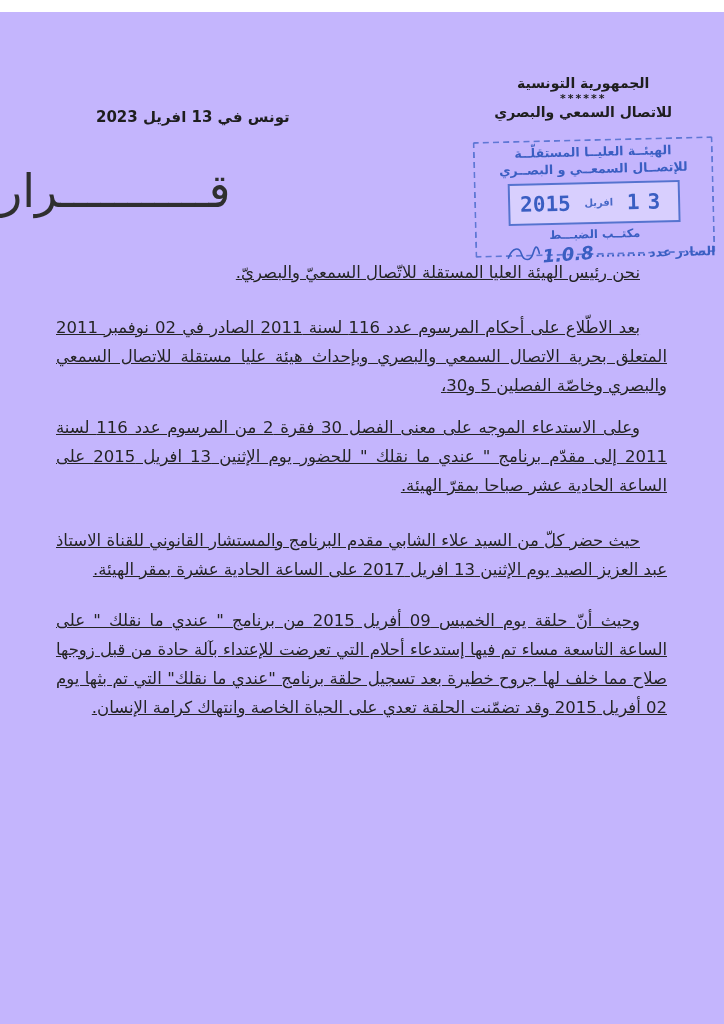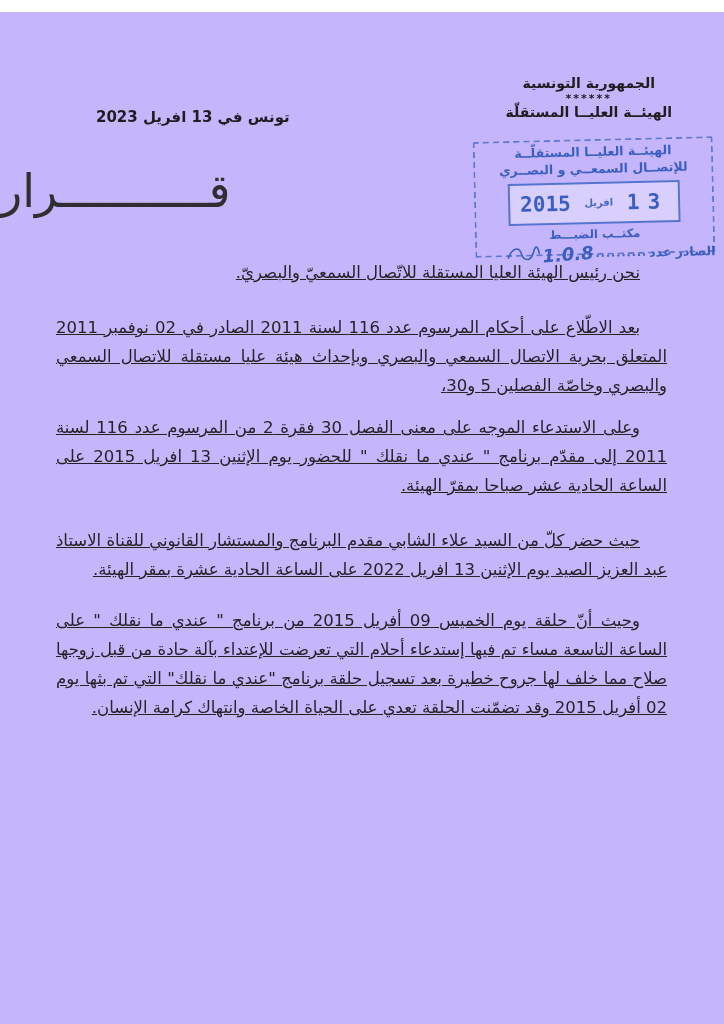--- a/index.html
+++ b/index.html
@@ -77,21 +77,21 @@
   .body-text p.gap-md { margin-bottom:22px; }
 </style>
 </head>
 <body>
 
 <div class="page">
 
   <div class="letterhead">
     <div>الجمهورية التونسية</div>
     <div class="stars">******</div>
-    <div>الهيئــة العليــا المستقلّة</div>
+    <div>للاتصال السمعي والبصري</div>
   </div>
 
   <div class="place-date">تونس في 13 افريل 2023</div>
 
   <div class="stamp">
     <div class="stamp-border"></div>
     <div class="stamp-inner">
       <div class="stamp-line">الهيئــة العليــا المستقلّــة</div>
       <div class="stamp-line">للإتصــال السمعــي و البصــري</div>
       <div class="stamp-datebox">
@@ -112,17 +112,17 @@
       </span>
     </div>
   </div>
 
   <div class="doc-title">قـــــــــــرار</div>
 
   <div class="body-text">
     <p class="gap-lg">نحن رئيس الهيئة العليا المستقلة للاتّصال السمعيّ والبصريّ.</p>
     <p>بعد الاطّلاع على أحكام المرسوم عدد 116 لسنة 2011 الصادر في 02 نوفمبر 2011 المتعلق بحرية الاتصال السمعي والبصري وبإحداث هيئة عليا مستقلة للاتصال السمعي والبصري وخاصّة الفصلين 5 و30،</p>
     <p class="gap-lg">وعلى الاستدعاء الموجه على معنى الفصل 30 فقرة 2 من المرسوم عدد 116 لسنة 2011 إلى مقدّم برنامج " عندي ما نقلك " للحضور يوم الإثنين 13 افريل 2015 على الساعة الحادية عشر صباحا بمقرّ الهيئة.</p>
-    <p class="gap-md">حيث حضر كلّ من السيد علاء الشابي مقدم البرنامج والمستشار القانوني للقناة الاستاذ عبد العزيز الصيد يوم الإثنين 13 افريل 2022 على الساعة الحادية عشرة بمقر الهيئة.</p>
+    <p class="gap-md">حيث حضر كلّ من السيد علاء الشابي مقدم البرنامج والمستشار القانوني للقناة الاستاذ عبد العزيز الصيد يوم الإثنين 13 افريل 2017 على الساعة الحادية عشرة بمقر الهيئة.</p>
     <p>وحيث أنّ حلقة يوم الخميس 09 أفريل 2015 من برنامج " عندي ما نقلك " على الساعة التاسعة مساء تم فيها إستدعاء أحلام التي تعرضت للإعتداء بآلة حادة من قبل زوجها صلاح مما خلف لها جروح خطيرة بعد تسجيل حلقة برنامج "عندي ما نقلك" التي تم بثها يوم 02 أفريل 2015 وقد تضمّنت الحلقة تعدي على الحياة الخاصة وانتهاك كرامة الإنسان.</p>
   </div>
 
 </div>
 
 </body></html>

